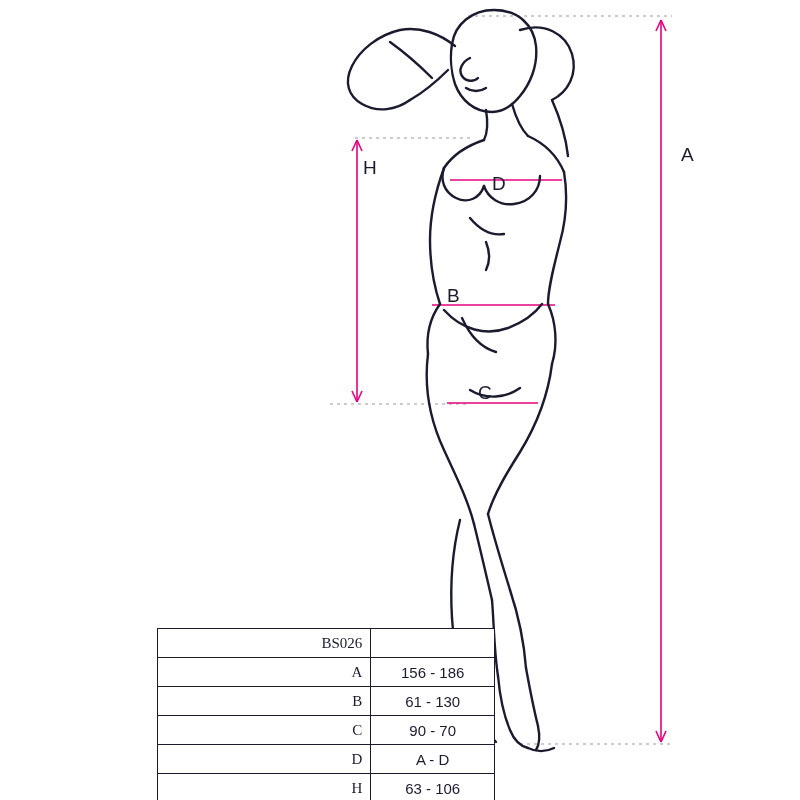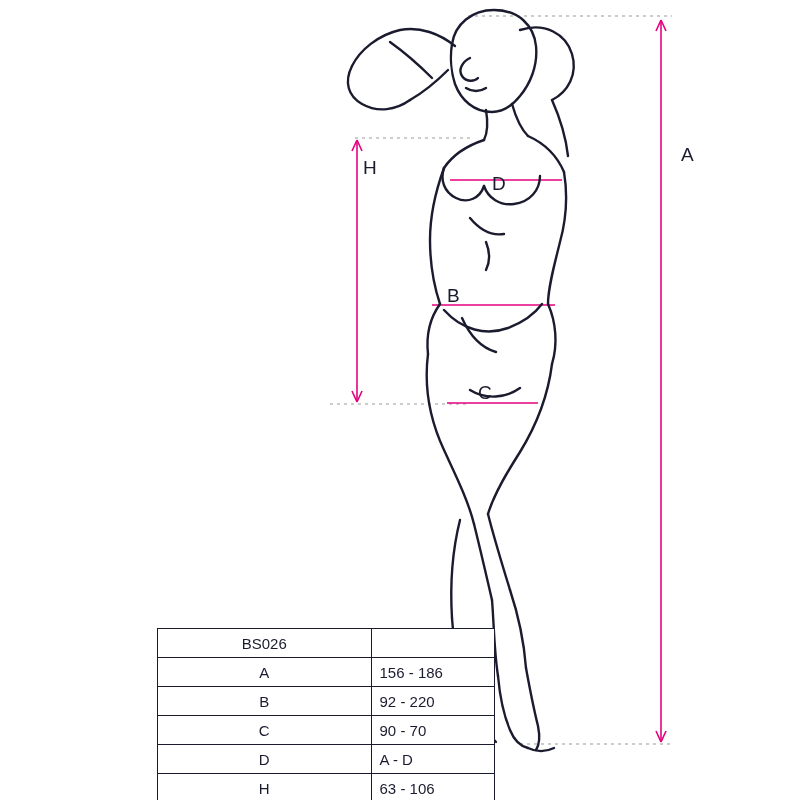--- a/index.html
+++ b/index.html
@@ -45,25 +45,26 @@
     background: #ffffff;
   }
   .size-table td {
     border: 1px solid #1b1b2f;
     height: 28px;
     padding: 0 8px;
     font-family: "Liberation Sans", sans-serif;
   }
   .size-table td.code-col {
     width: 218px;
-    text-align: center;
+    text-align: right;
+    font-family: Liberation Serif, serif;
   }
   .size-table td.val-col {
     width: 118px;
-    text-align: left;
+    text-align: center;
   }
   .size-table tr.head td.val-col {
     text-align: center;
   }
 </style>
 </head>
 <body>
 
 <div id="stage">
 
@@ -164,21 +165,21 @@
       <tr class="head">
         <td class="code-col">BS026</td>
         <td class="val-col"></td>
       </tr>
       <tr>
         <td class="code-col">A</td>
         <td class="val-col">156 - 186</td>
       </tr>
       <tr>
         <td class="code-col">B</td>
-        <td class="val-col">92 - 220</td>
+        <td class="val-col">61 - 130</td>
       </tr>
       <tr>
         <td class="code-col">C</td>
         <td class="val-col">90 - 70</td>
       </tr>
       <tr>
         <td class="code-col">D</td>
         <td class="val-col">A - D</td>
       </tr>
       <tr>

